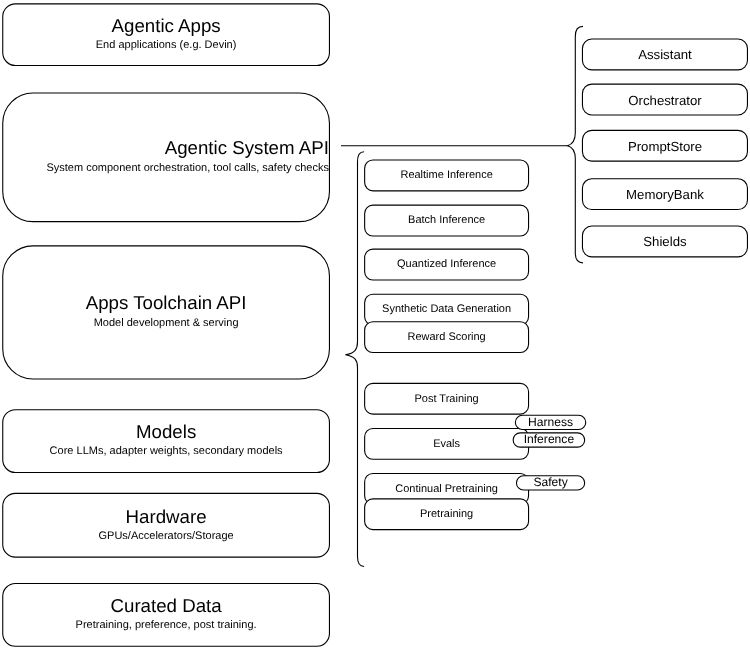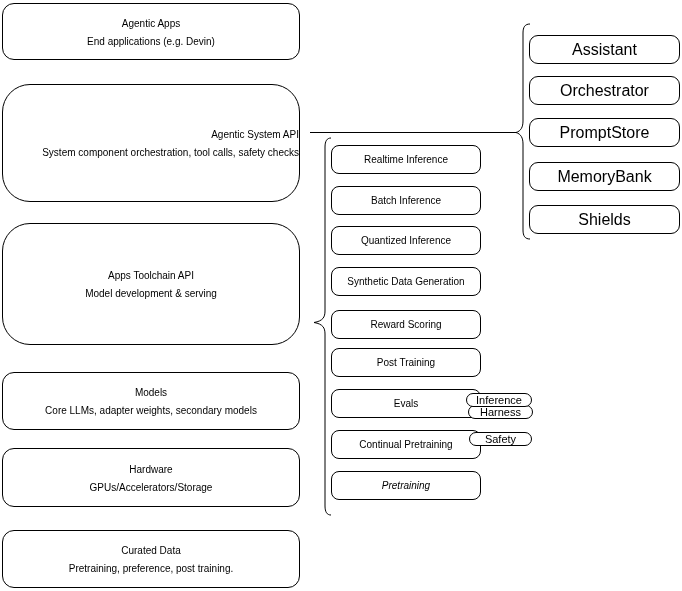--- a/index.html
+++ b/index.html
@@ -20,21 +20,21 @@
     left: 2px;
     width: 298px;
     border: 1px solid #000;
     background: #fff;
     display: flex;
     flex-direction: column;
     align-items: center;
     justify-content: center;
     text-align: center;
   }
-  .lbox .title { font-size: 10px; line-height: 16px; }
+  .lbox .title { font-size: 17px; line-height: 16px; }
   .lbox .subtitle { font-size: 10px; line-height: 13px; margin-top: 3px; }
   .r-small { border-radius: 12px; }
   .r-big { border-radius: 28px; }
 
   
   .mbox {
     position: absolute;
     left: 331px;
     width: 150px;
     height: 29px;
@@ -52,21 +52,21 @@
     position: absolute;
     left: 529px;
     width: 151px;
     height: 29px;
     border: 1px solid #000;
     border-radius: 9px;
     background: #fff;
     display: flex;
     align-items: center;
     justify-content: center;
-    font-size: 16px;
+    font-size: 12px;
   }
 
   
   .pill {
     position: absolute;
     height: 14px;
     border: 1px solid #000;
     border-radius: 999px;
     background: #fff;
     display: flex;
@@ -124,27 +124,27 @@
 
   <div class="lbox r-small" style="top:530px; height:58px;">
     <div class="title">Curated Data</div>
     <div class="subtitle">Pretraining, preference, post training.</div>
   </div>
 
   <div class="mbox" style="top:145px;">Realtime Inference</div>
   <div class="mbox" style="top:186px;">Batch Inference</div>
   <div class="mbox" style="top:226px;">Quantized Inference</div>
   <div class="mbox" style="top:267px;">Synthetic Data Generation</div>
-  <div class="mbox" style="top:310px;">Reward Scoring</div>
+  <div class="mbox" style="top:292px;">Reward Scoring</div>
   <div class="mbox" style="top:348px;">Post Training</div>
   <div class="mbox" style="top:389px;">Evals</div>
   <div class="mbox" style="top:430px;">Continual Pretraining</div>
-  <div class="mbox" style="top:471px;font-style:italic;">Pretraining</div>
+  <div class="mbox" style="top:453px;">Pretraining</div>
 
-  <div class="pill" style="left:468px; top:377px; width:65px;margin-top:28px;">Harness</div>
+  <div class="pill" style="left:468px; top:377px; width:65px;">Harness</div>
   <div class="pill" style="left:466px; top:393px; width:66px;">Inference</div>
   <div class="pill" style="left:469px; top:432px; width:63px;">Safety</div>
 
   <div class="rbox" style="top:35px;">Assistant</div>
   <div class="rbox" style="top:76px;">Orchestrator</div>
   <div class="rbox" style="top:118px;">PromptStore</div>
   <div class="rbox" style="top:162px;">MemoryBank</div>
   <div class="rbox" style="top:205px;">Shields</div>
 
 </div>

